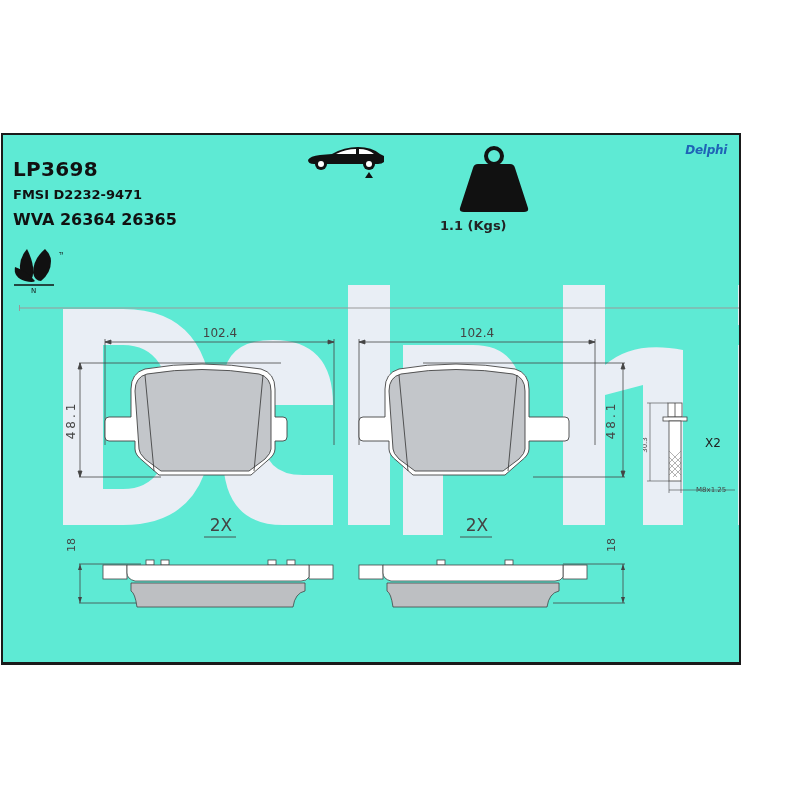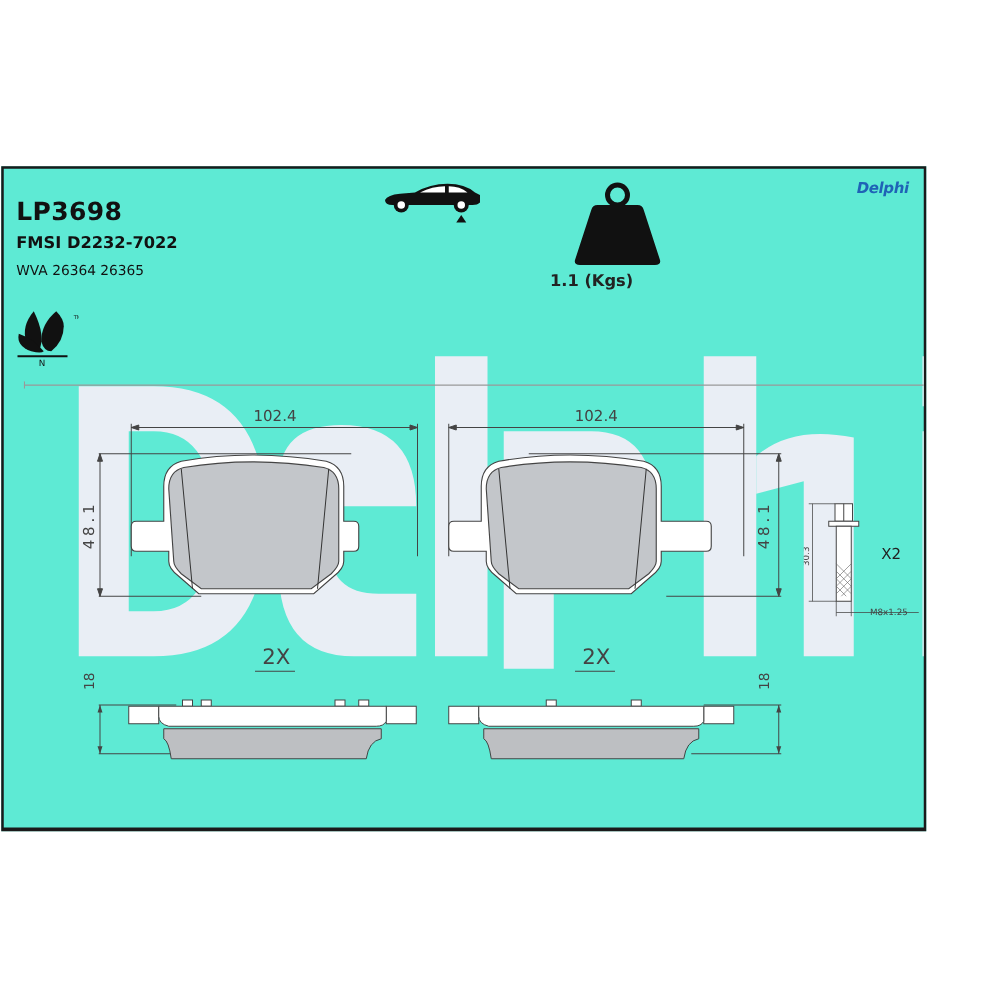--- a/index.html
+++ b/index.html
@@ -1,21 +1,21 @@
 <!DOCTYPE html>
 <html><head>
 <meta charset="utf-8">
 <style>
   html, body { margin:0; padding:0; background:#ffffff; }
   body { width:800px; height:800px; position:relative; overflow:hidden; font-family:"DejaVu Sans", sans-serif; }
   .frame { position:absolute; left:1px; top:133px; width:740px; height:532px; border:2px solid #1a1a1a; border-bottom-width:3px; border-right-width:2px; box-sizing:border-box; background:#5eead4; overflow:hidden; }
   .watermark { position:absolute; left:0; top:0; }
   .part-no { position:absolute; left:10px; top:22px; font-size:20px; font-weight:bold; color:#111; letter-spacing:0.3px; }
   .fmsi { position:absolute; left:10px; top:52px; font-size:13px; font-weight:bold; color:#111; }
-  .wva { position:absolute; left:10px; top:75px; font-size:11px; font-weight:normal; color:#111; }
+  .wva { position:absolute; left:10px; top:75px; font-size:16px; font-weight:bold; color:#111; }
   .brand { position:absolute; right:12px; top:8px; font-size:12px; font-weight:bold; color:#1f63b6; font-style:italic; letter-spacing:-0.3px; }
   .weight-label { position:absolute; left:437px; top:83px; font-size:13px; font-weight:bold; color:#222; }
   svg text { font-family:"DejaVu Sans", sans-serif; }
 </style>
 </head>
 <body>
 
 <div class="frame">
 
   <svg class="watermark" width="796" height="532">
@@ -31,21 +31,21 @@
 
       <rect x="560" y="150" width="42" height="240"></rect>
       <path d="M602 230 Q630 205 680 215 L680 390 L640 390 L640 250 L602 260 Z"></path>
 
       <rect x="735" y="210" width="42" height="180"></rect>
       <rect x="735" y="150" width="42" height="40"></rect>
     </g>
   </svg>
 
   <div class="part-no">LP3698</div>
-  <div class="fmsi">FMSI D2232-7022</div>
+  <div class="fmsi">FMSI D2232-9471</div>
   <div class="wva">WVA 26364 26365</div>
   <div class="brand">Delphi</div>
 
   <svg style="position:absolute;left:303px;top:9px" width="80" height="36">
     <path d="M2 16 Q4 12 14 11 L26 10 Q38 3 52 3 Q66 3 74 10 L78 12 L78 18 Q76 20 72 20 L8 20 Q2 20 2 16 Z" fill="#111"></path>
     <path d="M30 10 Q40 5 50 5 L50 10 Z M53 5 Q62 5 68 10 L53 10 Z" fill="#fff"></path>
     <circle cx="15" cy="20" r="6" fill="#111"></circle>
       <circle cx="15" cy="20" r="3" fill="#fff"></circle>
     <circle cx="63" cy="20" r="6" fill="#111"></circle>
       <circle cx="63" cy="20" r="3" fill="#fff"></circle>

